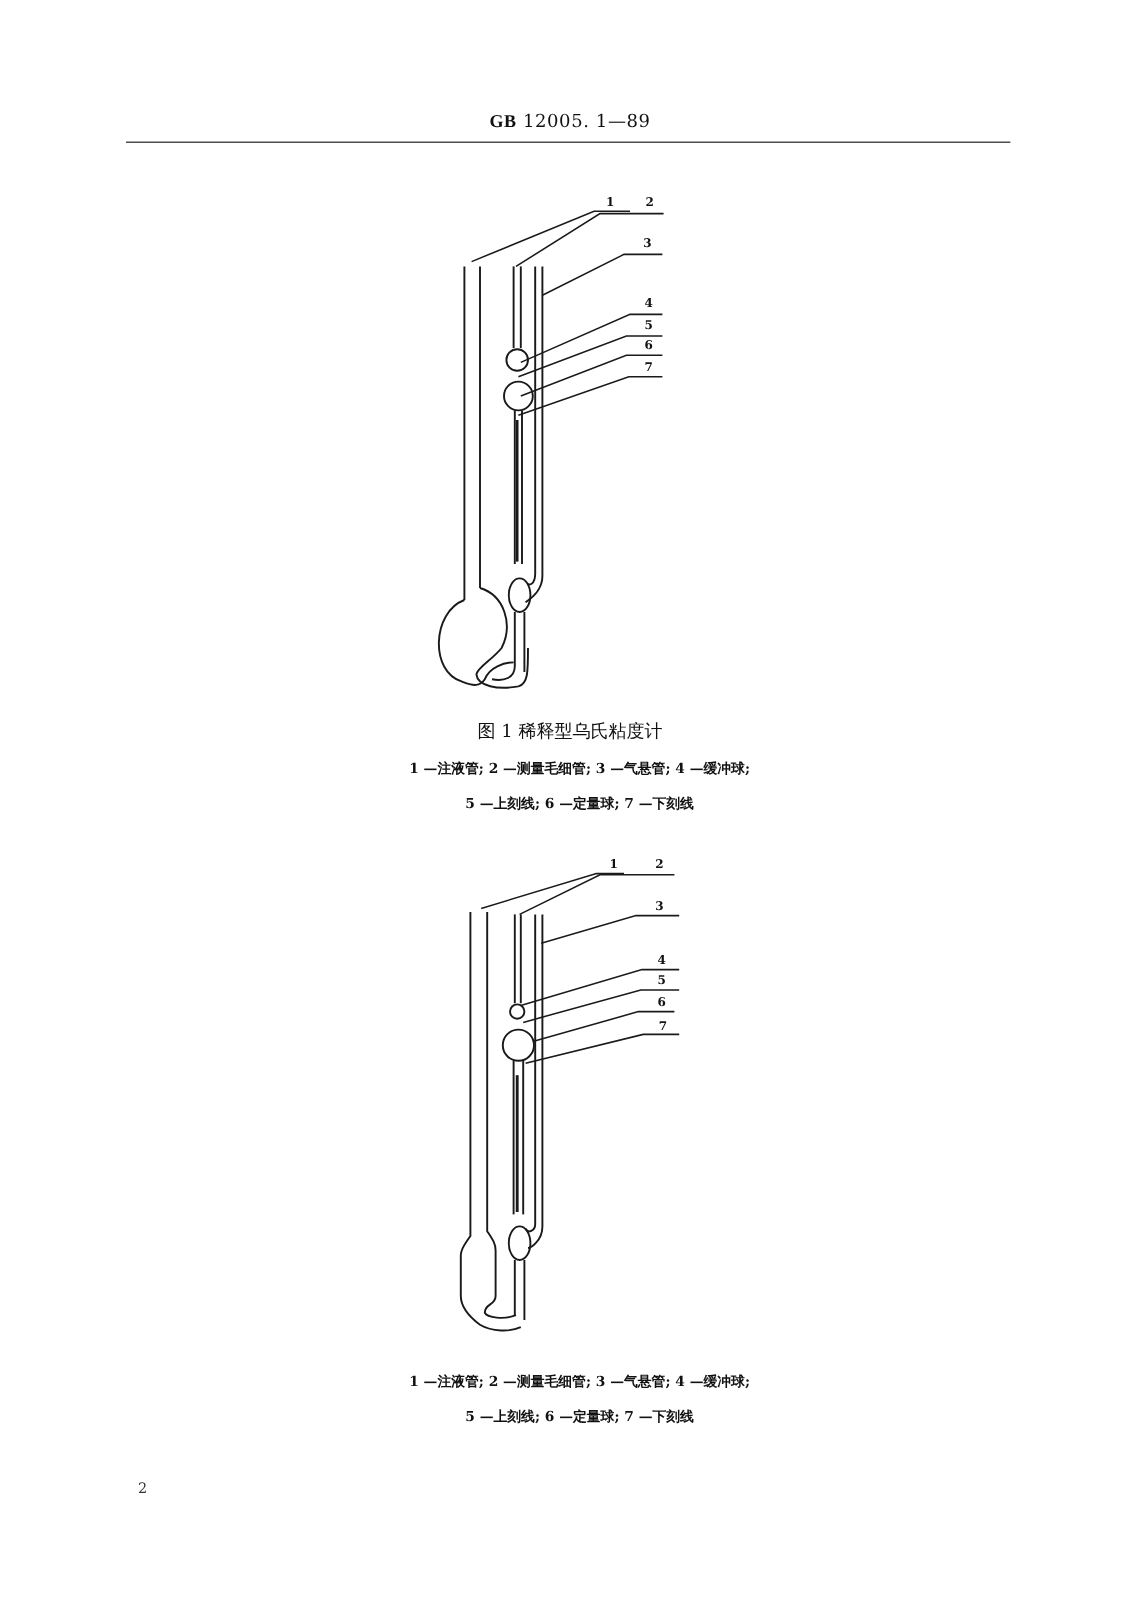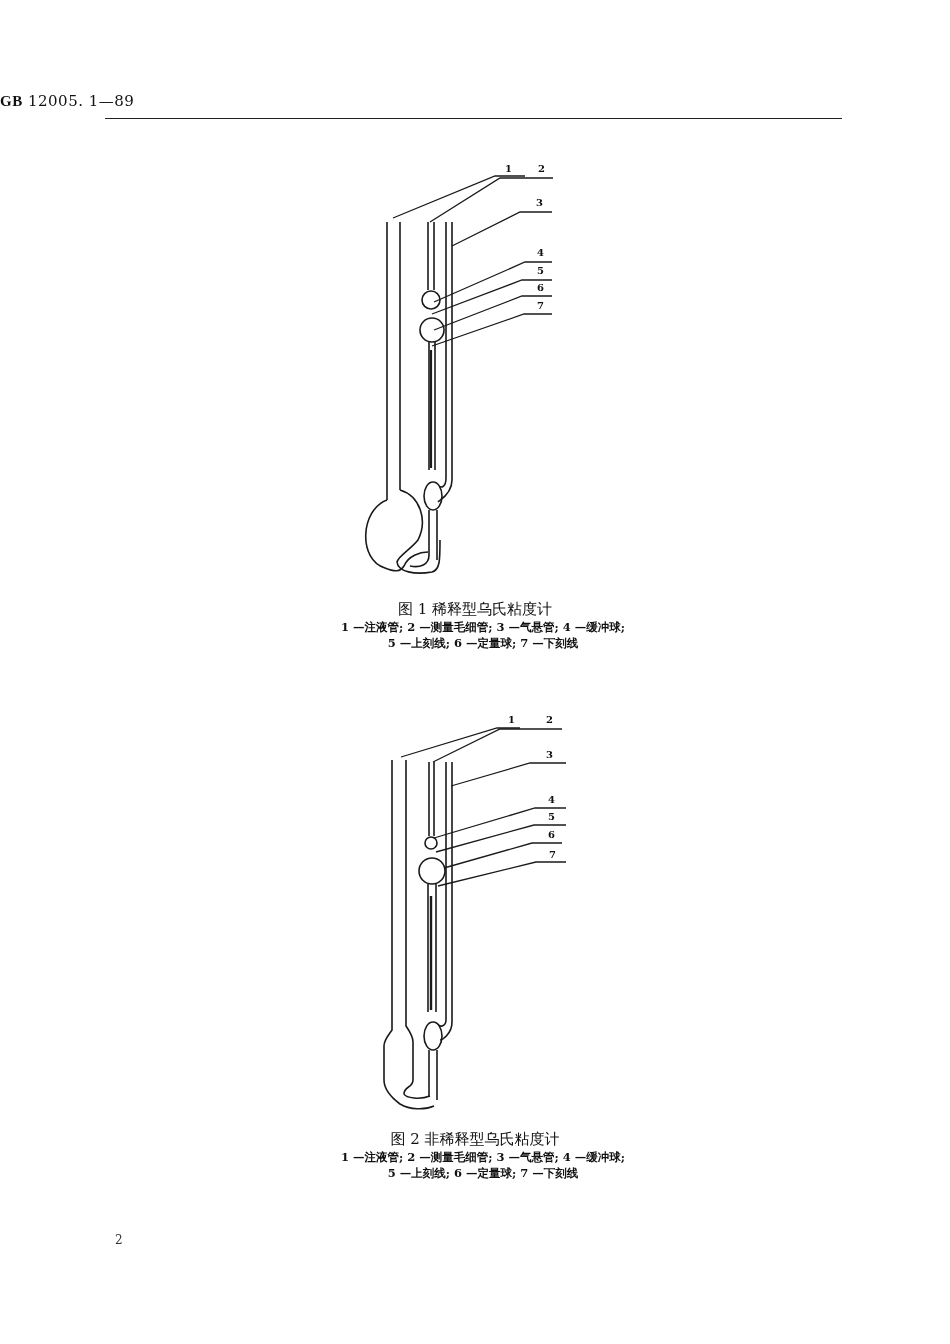--- a/index.html
+++ b/index.html
@@ -1,29 +1,29 @@
 <!DOCTYPE html>
 <html><head>
 <meta charset="utf-8">
 <style>
   html, body { margin:0; padding:0; background:#ffffff; }
   body { width:950px; height:1344px; position:relative; overflow:hidden;
          font-family:"DejaVu Serif", "Liberation Serif", serif; color:#111; }
-  .header { position:absolute; left:0; top:92px; width:950px; text-align:left;
+  .header { position:absolute; left:0; top:92px; width:950px; text-align:center;
             font-size:15px; letter-spacing:0.5px; }
   .header b { font-family:"Liberation Serif", serif; font-weight:bold; }
   .rule { position:absolute; left:105px; top:118px; width:737px; height:0;
           border-top:1.5px solid #222; }
   svg.fig { position:absolute; left:0; width:950px; }
   svg .tube { fill:none; stroke:#1a1a1a; stroke-width:1.6; }
   svg .lead { fill:none; stroke:#1a1a1a; stroke-width:1.3; }
   svg .lbl { font-family:"DejaVu Serif", serif; font-size:10px; font-weight:bold; fill:#111; }
   .caption { position:absolute; left:0; width:950px; text-align:center; }
   .cap-title { font-size:15px; font-weight:normal; }
-  .cap-line { font-size:11.5px; font-weight:bold; margin-top:1px;padding-left:16px; }
+  .cap-line { font-size:11.5px; font-weight:bold; margin-top:14px;padding-left:16px; }
   .pageno { position:absolute; left:115px; top:1233px; font-size:12px; color:#333; }
 </style>
 </head>
 <body>
 
 <div class="header">
   <b>GB</b>
   <span>12005. 1—89</span>
 </div>
 <div class="rule"></div>
@@ -107,18 +107,17 @@
   <text class="lbl" x="508" y="723">1</text>
   <text class="lbl" x="546" y="723">2</text>
   <text class="lbl" x="546" y="758">3</text>
   <text class="lbl" x="548" y="803">4</text>
   <text class="lbl" x="548" y="820">5</text>
   <text class="lbl" x="548" y="838">6</text>
   <text class="lbl" x="549" y="858">7</text>
 </svg>
 
 <div class="caption" style="top:1130px">
-  <div class="cap-title">图 2   非稀释型乌氏粘度计</div>
   <div class="cap-line">1 —注液管;  2 —测量毛细管;  3 —气悬管;  4 —缓冲球;</div>
   <div class="cap-line">5 —上刻线;  6 —定量球;  7 —下刻线</div>
 </div>
 
 <div class="pageno">2</div>
 
 </body></html>

